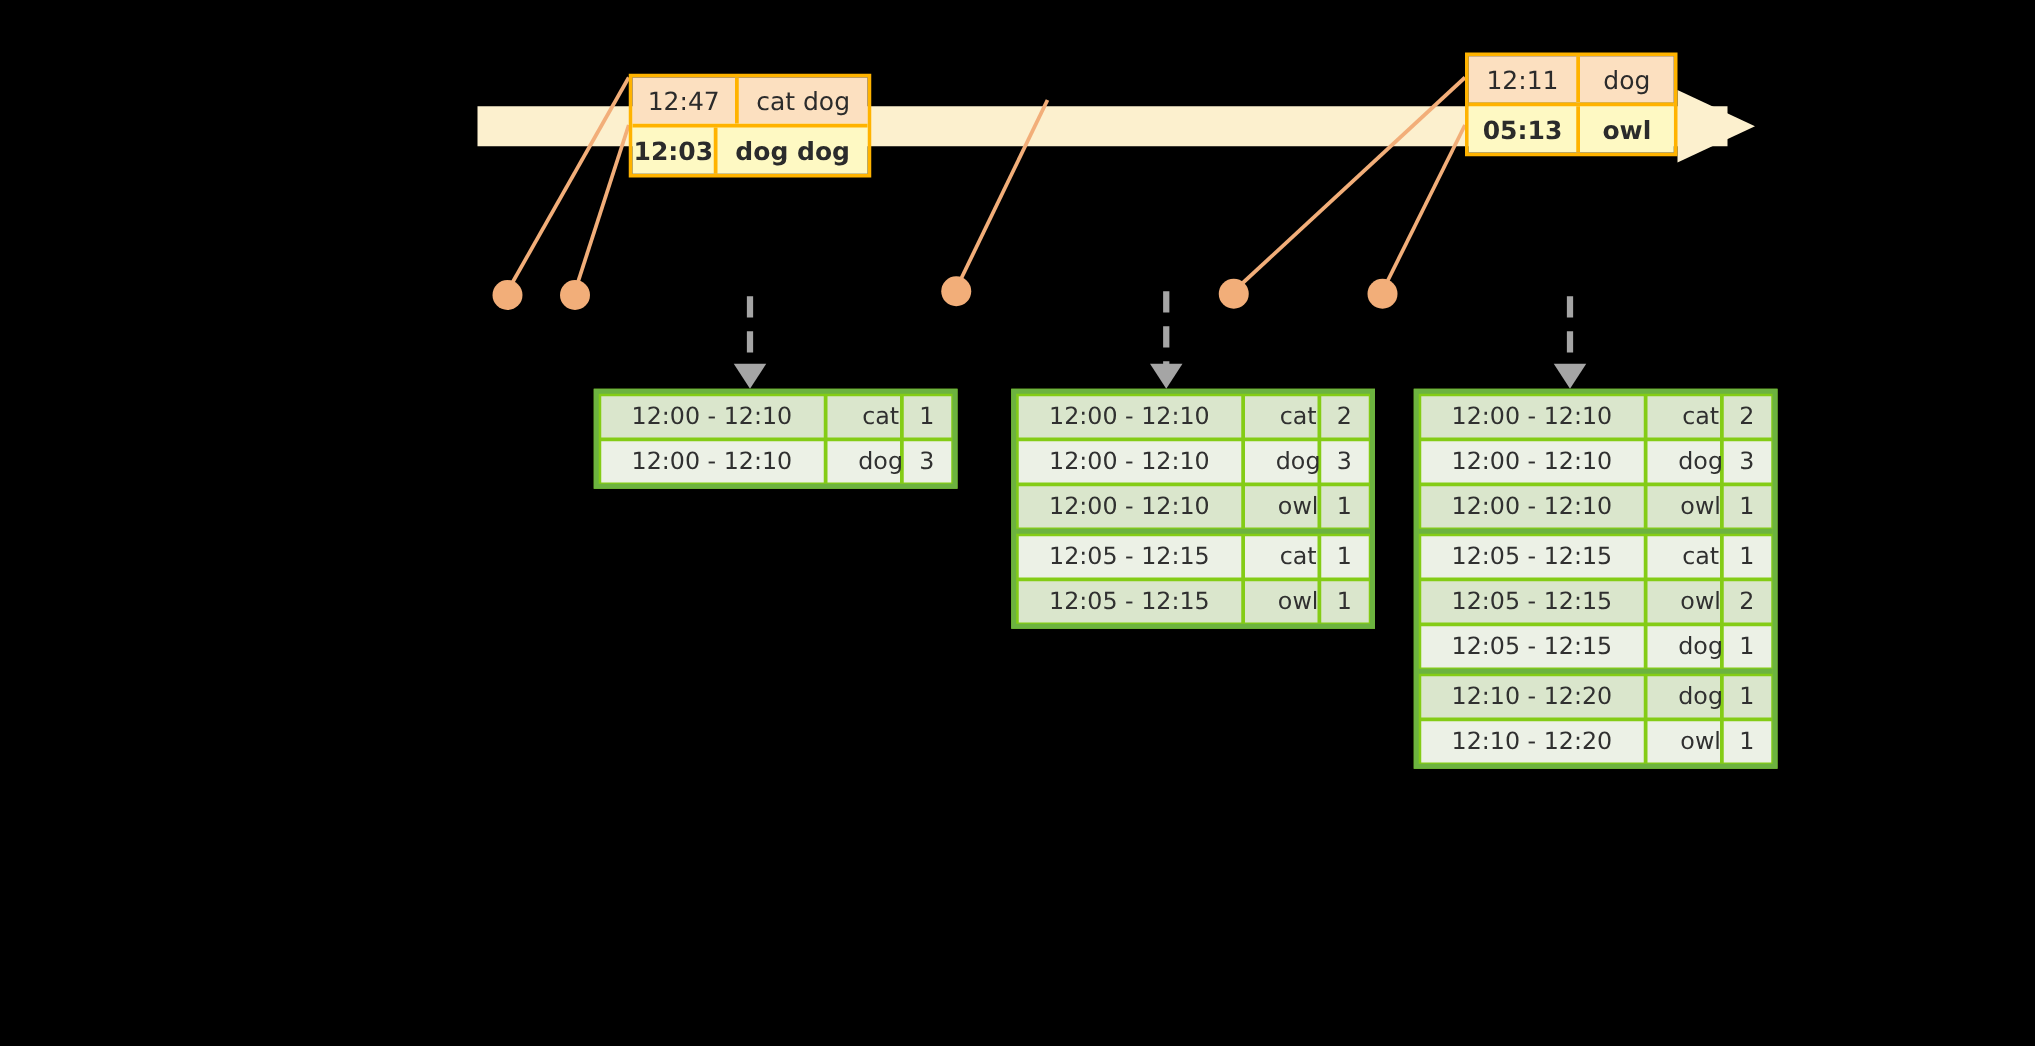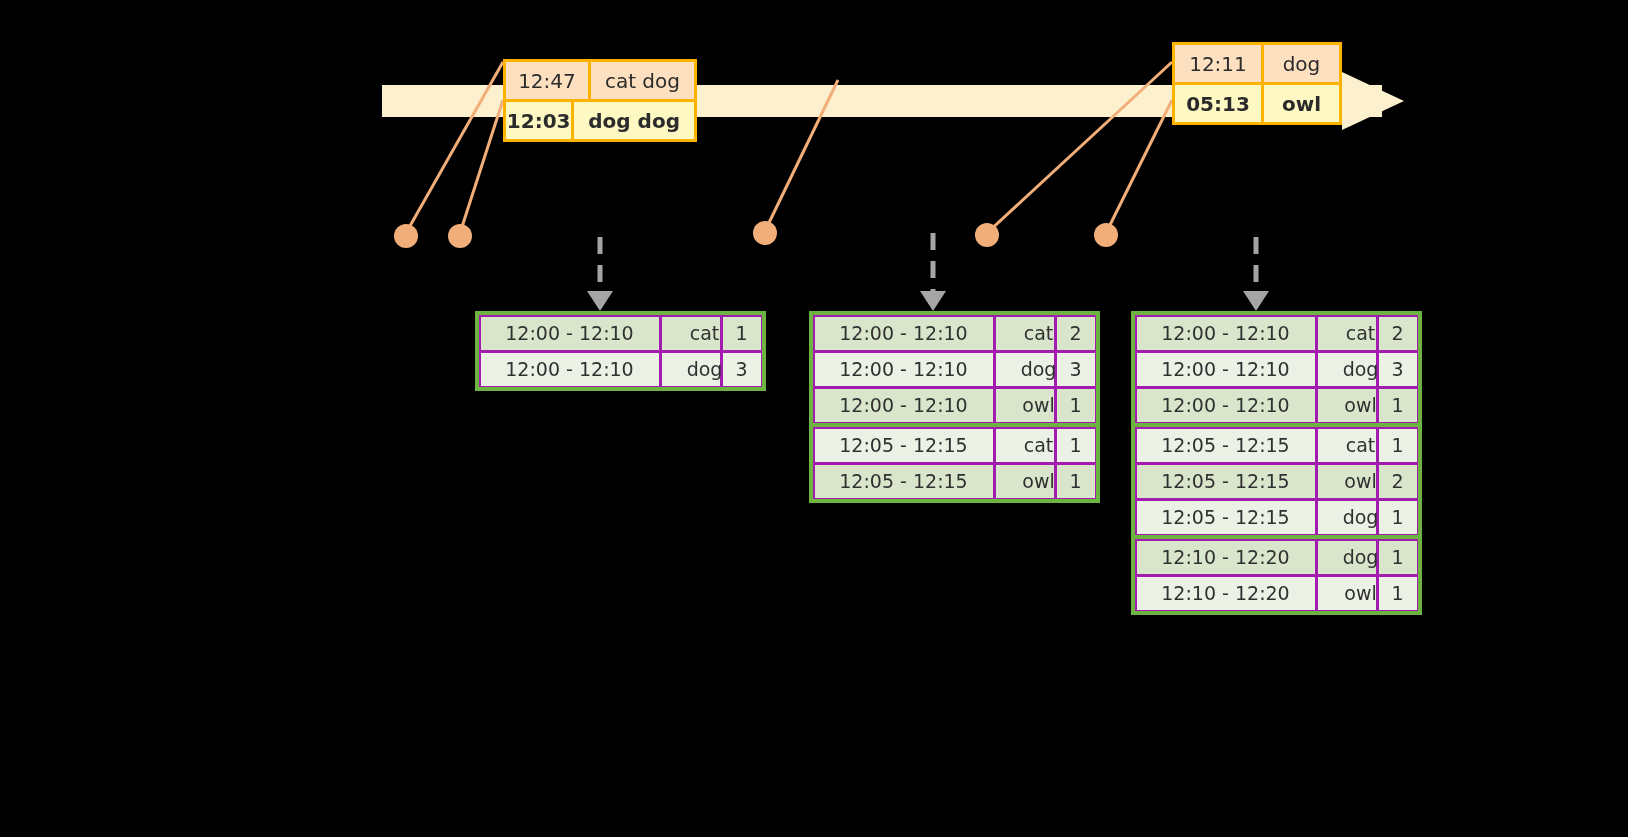--- a/index.html
+++ b/index.html
@@ -14,21 +14,21 @@
   .evt-row{display:flex;flex:1;}
   .evt-row + .evt-row{border-top:3px solid #FFB300;}
   .evt-row.r0{background:#FCE0C0;}
   .evt-row.r1{background:#fef9c3;font-weight:bold;}
   .evt-time{width:86px;display:flex;align-items:center;justify-content:center;
             font-size:20px;color:#2b2b2b;border-right:3px solid #FFB300;}
   .evt-words{flex:1;display:flex;align-items:center;justify-content:center;
              font-size:20px;color:#2b2b2b;padding:0 14px;white-space:nowrap;}
 
   
-  .gtable{position:absolute;border:4px solid #6CB33F;box-sizing:border-box;background:#a21caf;}
+  .gtable{position:absolute;border:4px solid #6CB33F;box-sizing:border-box;background:#84cc16;}
   .grow{display:flex;}
   .grow.sep{border-top:4px solid #6CB33F;}
   .gcell{font-size:19px;color:#303030;display:flex;align-items:center;
          justify-content:center;height:33px;box-sizing:border-box;
          margin:1.5px;}
   .gcell.win{width:178px;}
   .gcell.key{width:58px;padding-left:28px;}
   .gcell.cnt{width:38px;}
   .shade0 .gcell{background:#DAE6CC;}
   .shade1 .gcell{background:#ECF1E6;}

